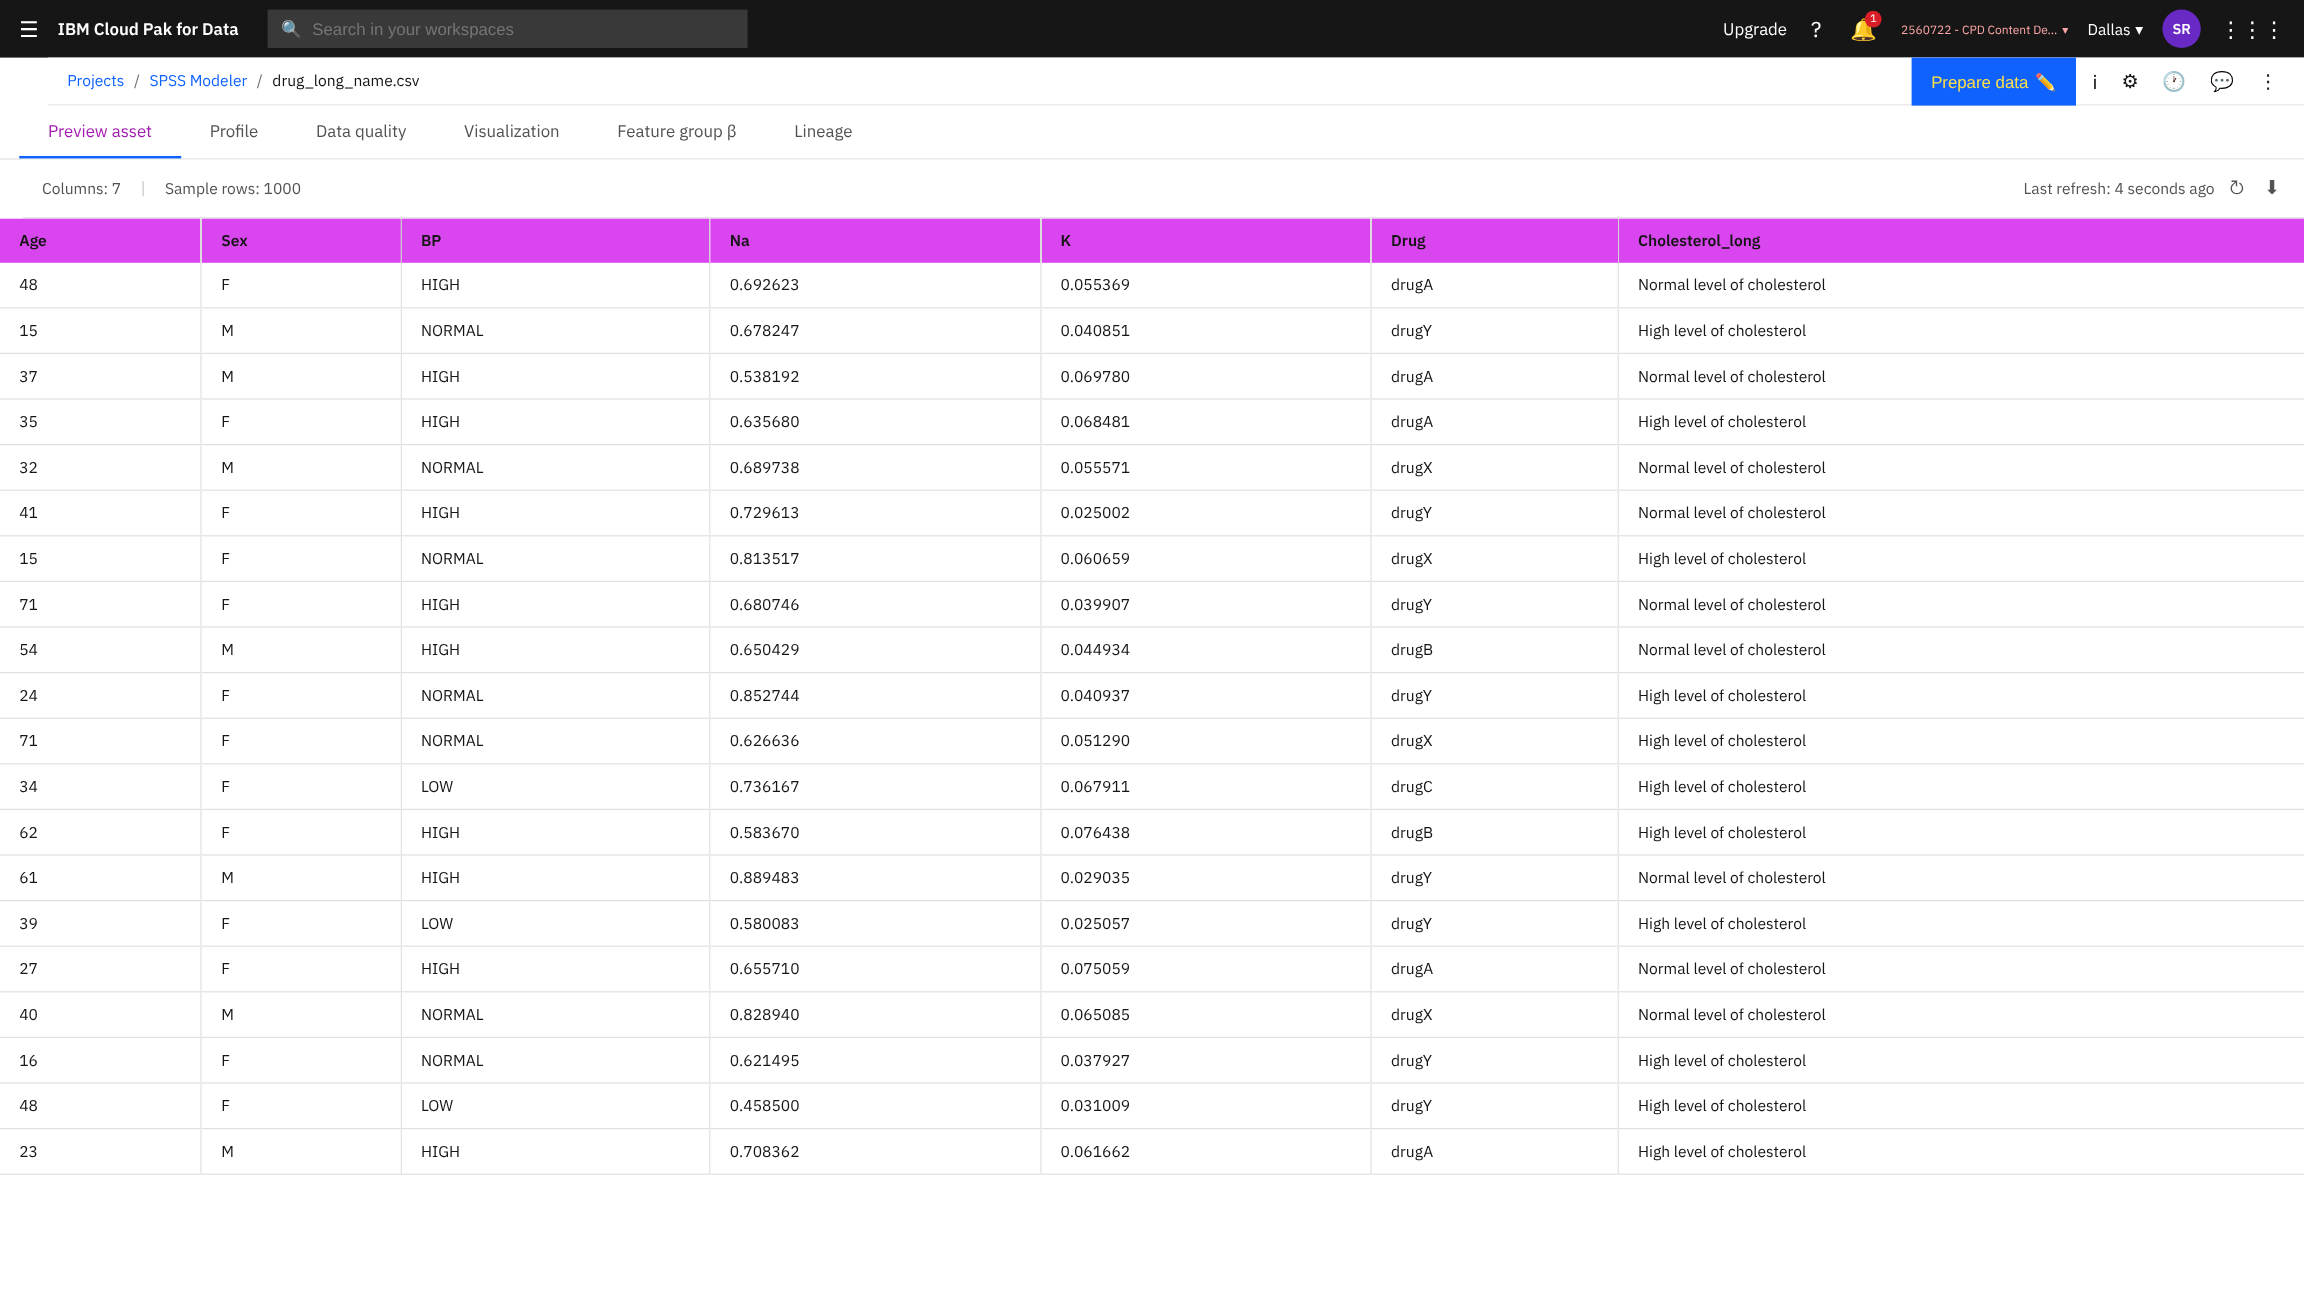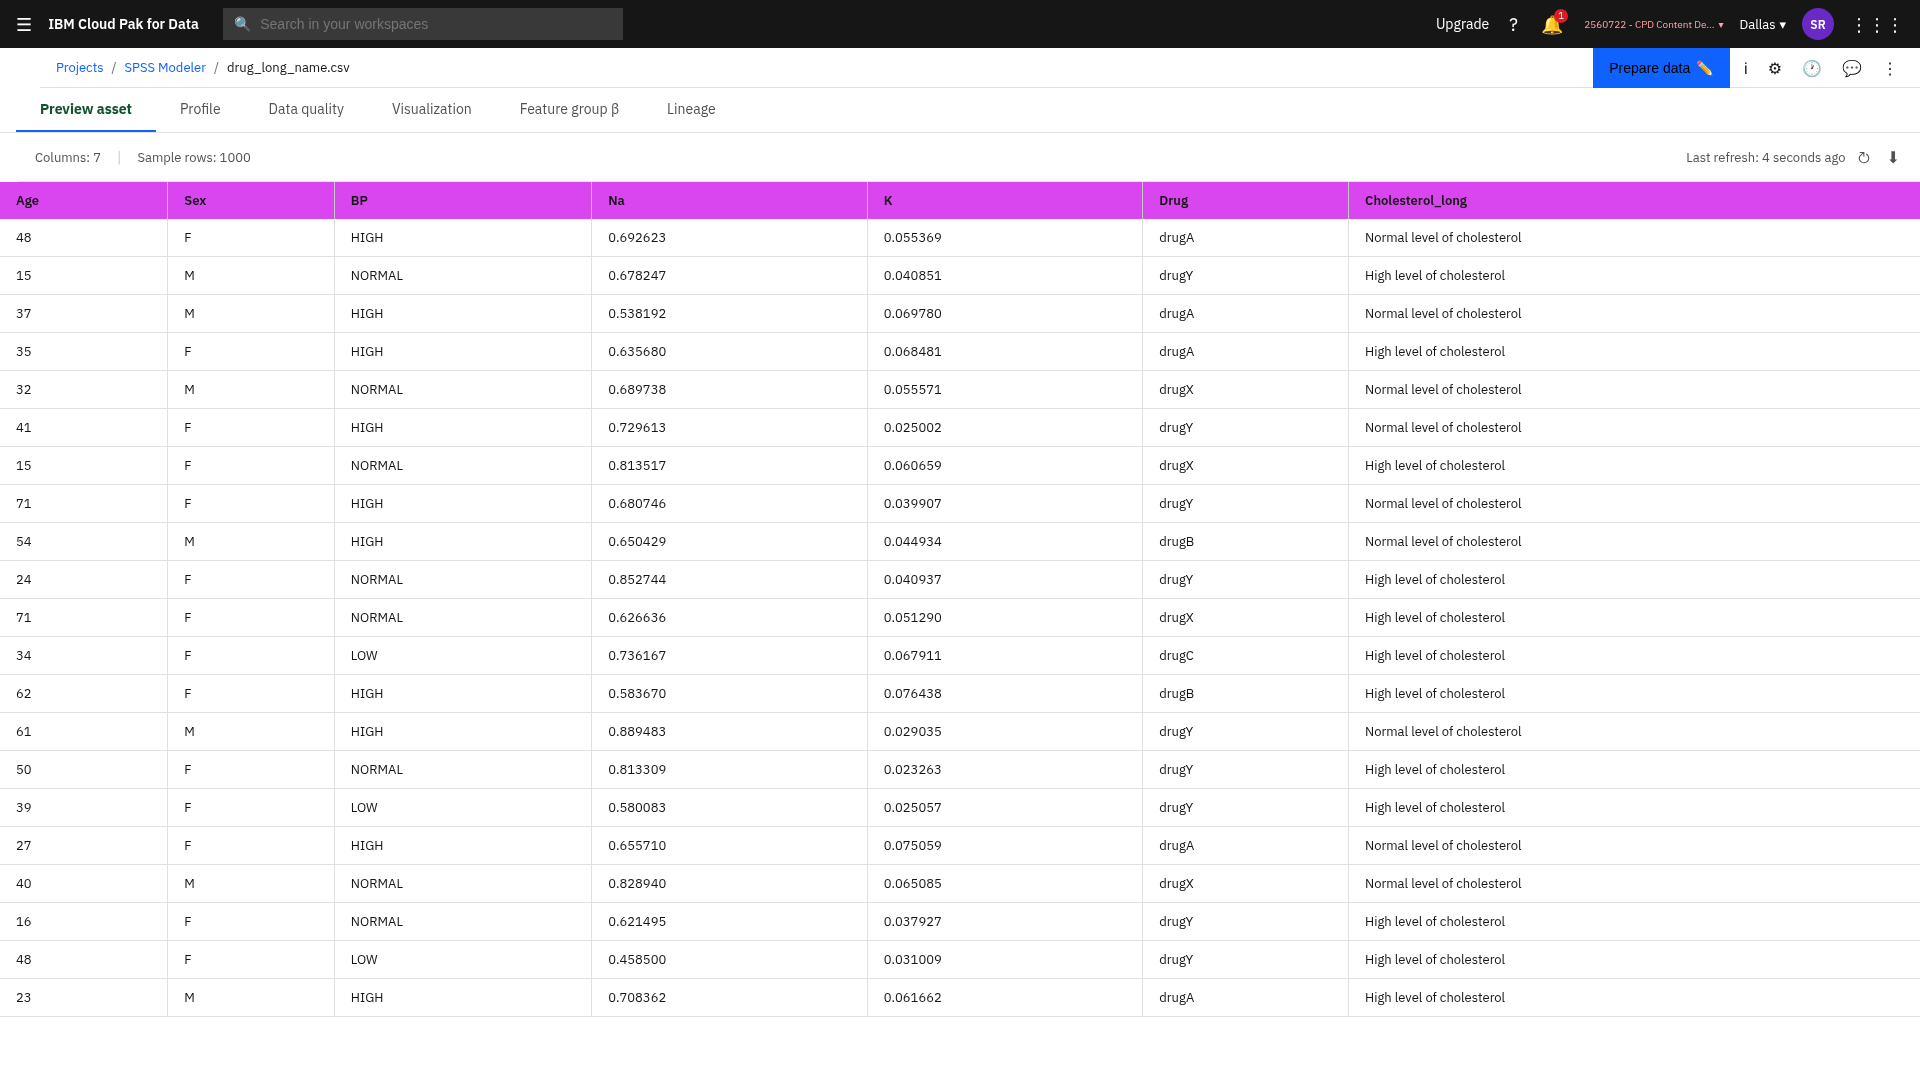--- a/index.html
+++ b/index.html
@@ -103,21 +103,21 @@
       margin-left: auto;
       display: flex;
       align-items: center;
       gap: 8px;
     }
     .btn-prepare {
       display: flex;
       align-items: center;
       gap: 6px;
       background: #0f62fe;
-      color: #000000;
+      color: #fde047;
       border: none;
       padding: 8px 16px;
       font-size: 14px;
       cursor: pointer;
       height: 40px;
     }
     .breadcrumb-icon-btn {
       color: #161616;
       cursor: pointer;
       font-size: 16px;
@@ -133,23 +133,23 @@
     }
     .tab {
       padding: 12px 24px;
       font-size: 14px;
       cursor: pointer;
       color: #525252;
       border-bottom: 2px solid transparent;
       white-space: nowrap;
     }
     .tab.active {
-      color: #14532d;
+      color: #a21caf;
       border-bottom: 2px solid #0f62fe;
-      font-weight: 700;
+      font-weight: 400;
     }
 
     
     .toolbar {
       display: flex;
       align-items: center;
       padding: 10px 16px;
       background: #fff;
       border-bottom: 1px solid #e0e0e0;
       gap: 8px;
@@ -415,29 +415,20 @@
         <tr>
           <td>61</td>
           <td>M</td>
           <td>HIGH</td>
           <td>0.889483</td>
           <td>0.029035</td>
           <td>drugY</td>
           <td>Normal level of cholesterol</td>
         </tr>
         <tr>
-          <td>50</td>
-          <td>F</td>
-          <td>NORMAL</td>
-          <td>0.813309</td>
-          <td>0.023263</td>
-          <td>drugY</td>
-          <td>High level of cholesterol</td>
-        </tr>
-        <tr>
           <td>39</td>
           <td>F</td>
           <td>LOW</td>
           <td>0.580083</td>
           <td>0.025057</td>
           <td>drugY</td>
           <td>High level of cholesterol</td>
         </tr>
         <tr>
           <td>27</td>

